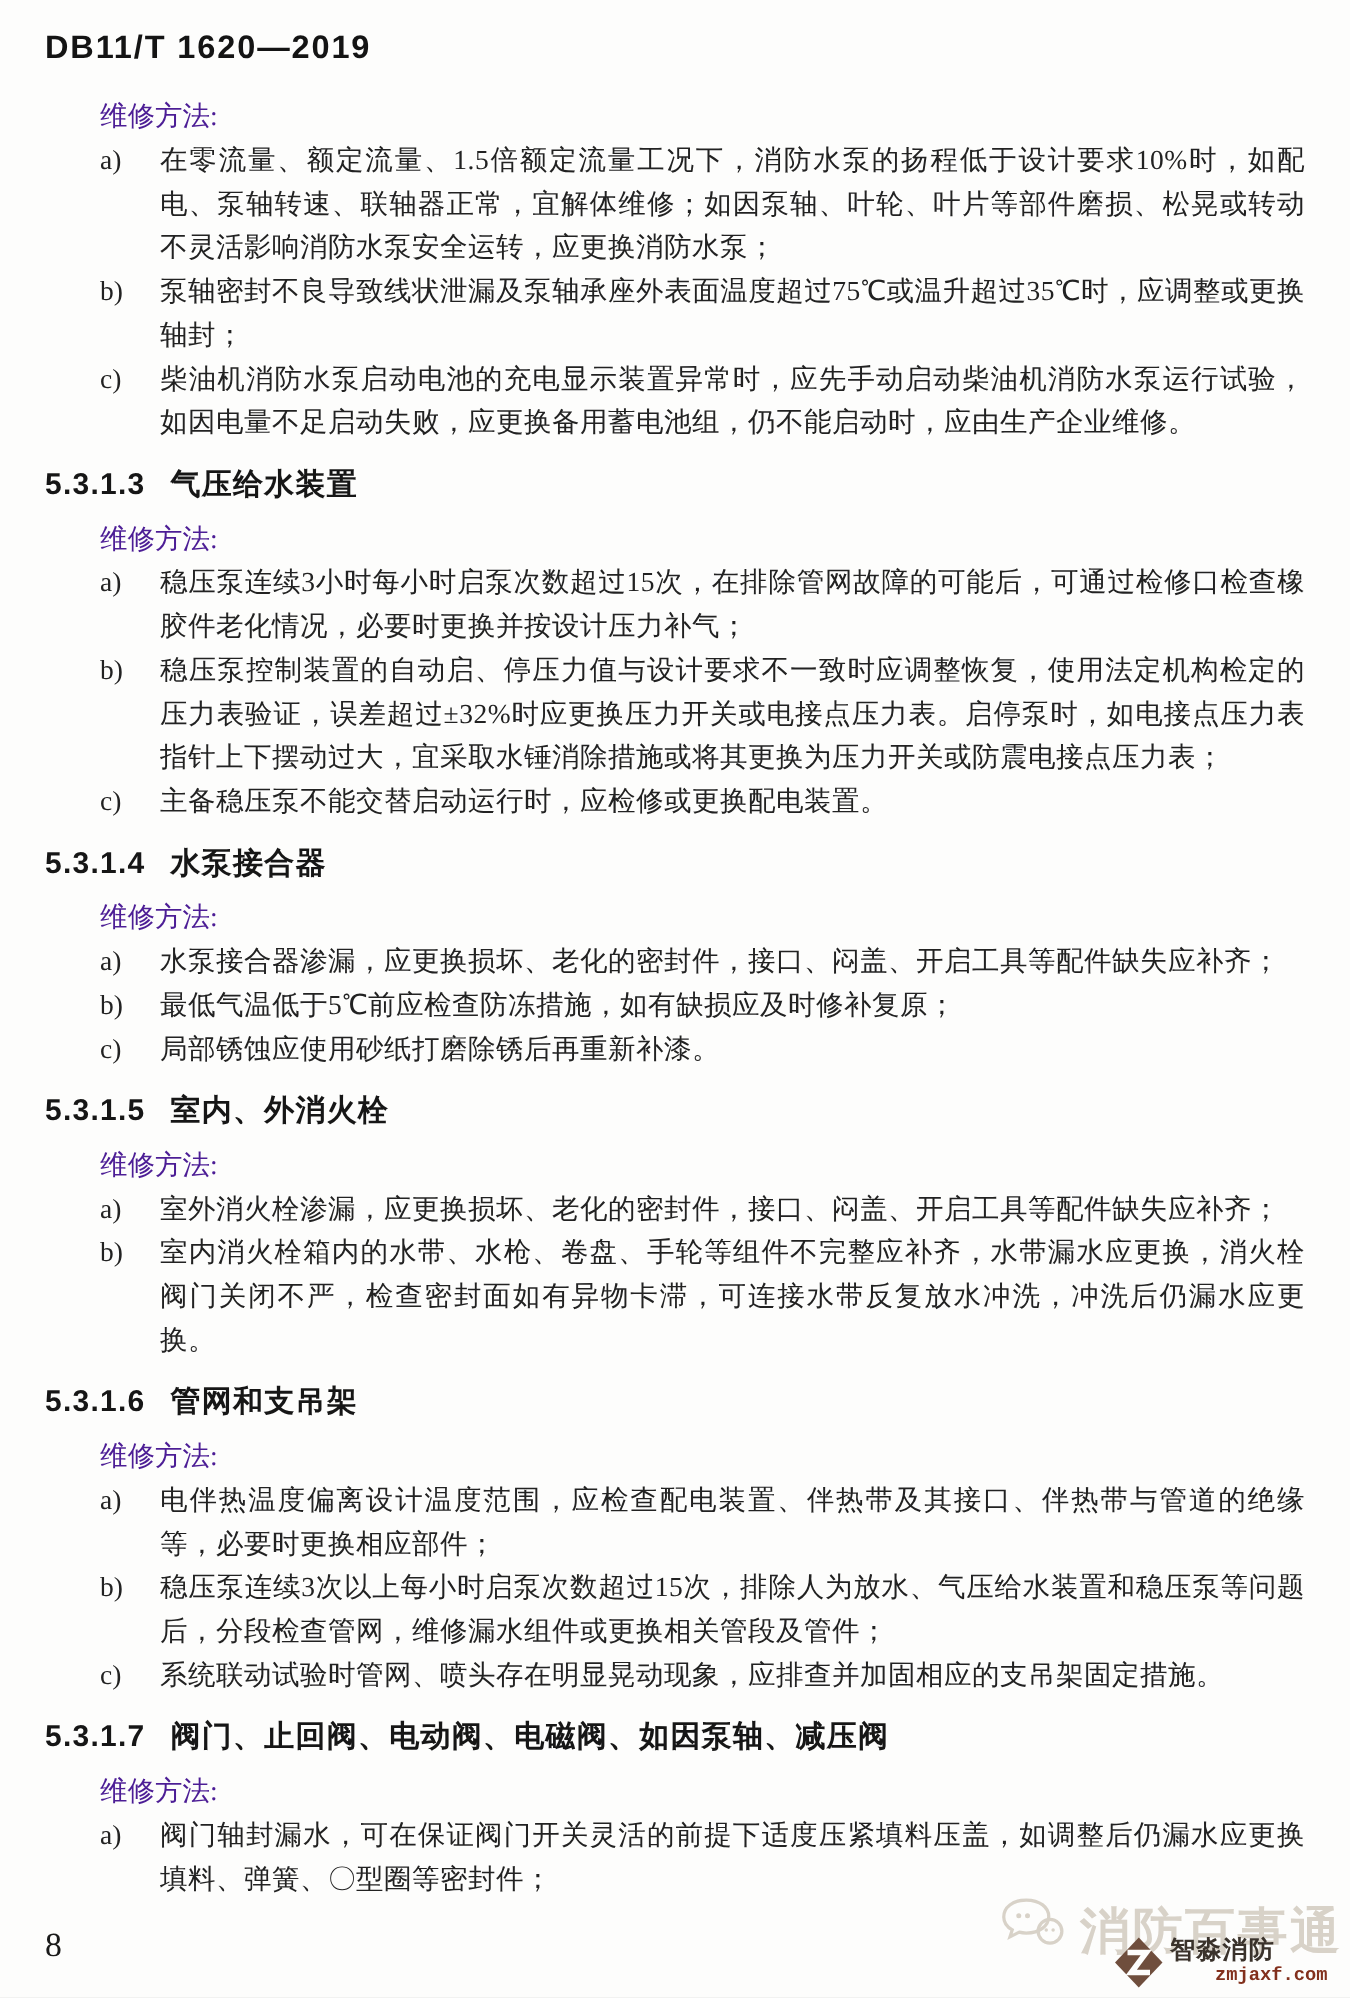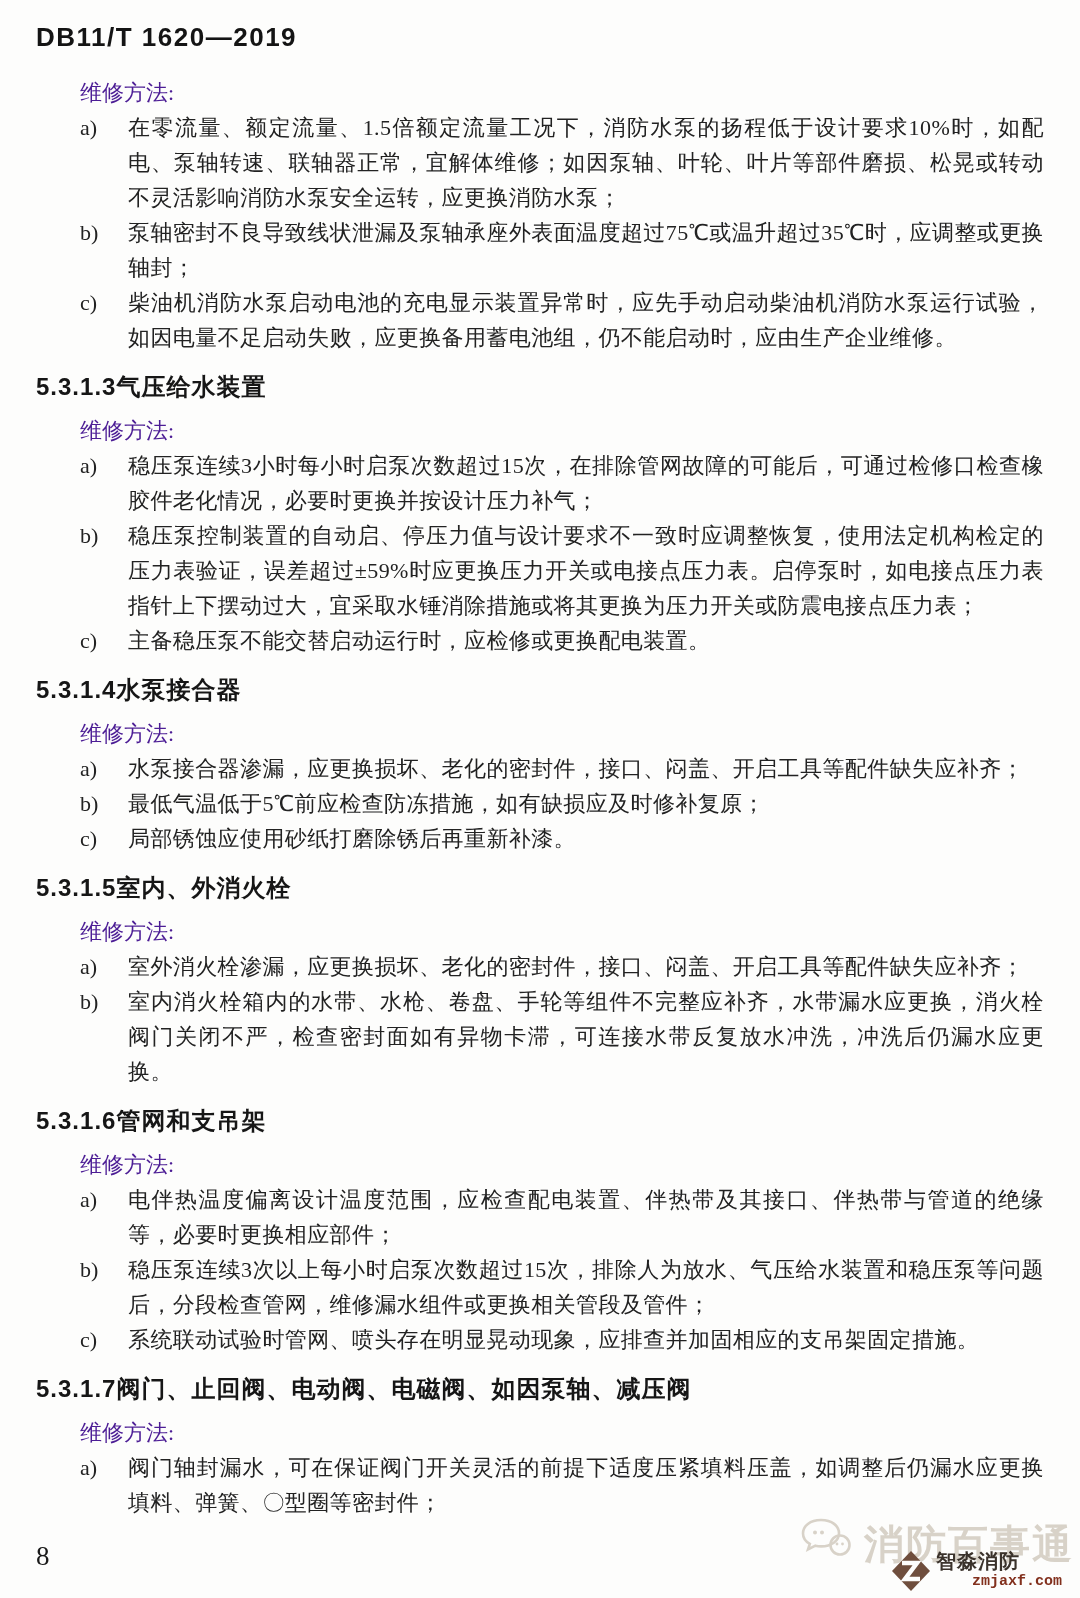--- a/index.html
+++ b/index.html
@@ -10,21 +10,21 @@
     font-family:"Liberation Serif", serif; color:#1c1c1c;
   }
   .doc-header {
     font-family:"Liberation Sans", sans-serif;
     font-size:26px; font-weight:600; letter-spacing:1.5px;
     color:#141414; margin:0 0 22px 0;
   }
   .sec-heading {
     font-family:"Liberation Sans", sans-serif;
     font-size:24px; font-weight:700; color:#161616;
-    margin:16px 0 10px 0; display:flex; align-items:baseline;
+    margin:16px 0 10px 0; display:flex; gap:20px; align-items:baseline;
     letter-spacing:1px;
   }
   .method-label {
     margin:0 0 0 44px; font-size:22px; line-height:35px; color:#4c1d95;
   }
   .item {
     display:flex; margin-left:44px; font-size:22px; line-height:35px; color:#222;
   }
   .item .letter { width:48px; flex:none; font-family:"Liberation Serif", serif; }
   .item .text  { flex:1; text-align:justify; letter-spacing:0.4px; }
@@ -84,21 +84,21 @@
       <span class="sec-num">5.3.1.3</span>
       <span class="sec-title">气压给水装置</span>
     </h3>
     <p class="method-label">维修方法:</p>
     <div class="item">
       <span class="letter">a)</span>
       <span class="text">稳压泵连续3小时每小时启泵次数超过15次，在排除管网故障的可能后，可通过检修口检查橡胶件老化情况，必要时更换并按设计压力补气；</span>
     </div>
     <div class="item">
       <span class="letter">b)</span>
-      <span class="text">稳压泵控制装置的自动启、停压力值与设计要求不一致时应调整恢复，使用法定机构检定的压力表验证，误差超过±59%时应更换压力开关或电接点压力表。启停泵时，如电接点压力表指针上下摆动过大，宜采取水锤消除措施或将其更换为压力开关或防震电接点压力表；</span>
+      <span class="text">稳压泵控制装置的自动启、停压力值与设计要求不一致时应调整恢复，使用法定机构检定的压力表验证，误差超过±32%时应更换压力开关或电接点压力表。启停泵时，如电接点压力表指针上下摆动过大，宜采取水锤消除措施或将其更换为压力开关或防震电接点压力表；</span>
     </div>
     <div class="item">
       <span class="letter">c)</span>
       <span class="text">主备稳压泵不能交替启动运行时，应检修或更换配电装置。</span>
     </div>
   </section>
 
   <section>
     <h3 class="sec-heading">
       <span class="sec-num">5.3.1.4</span>

